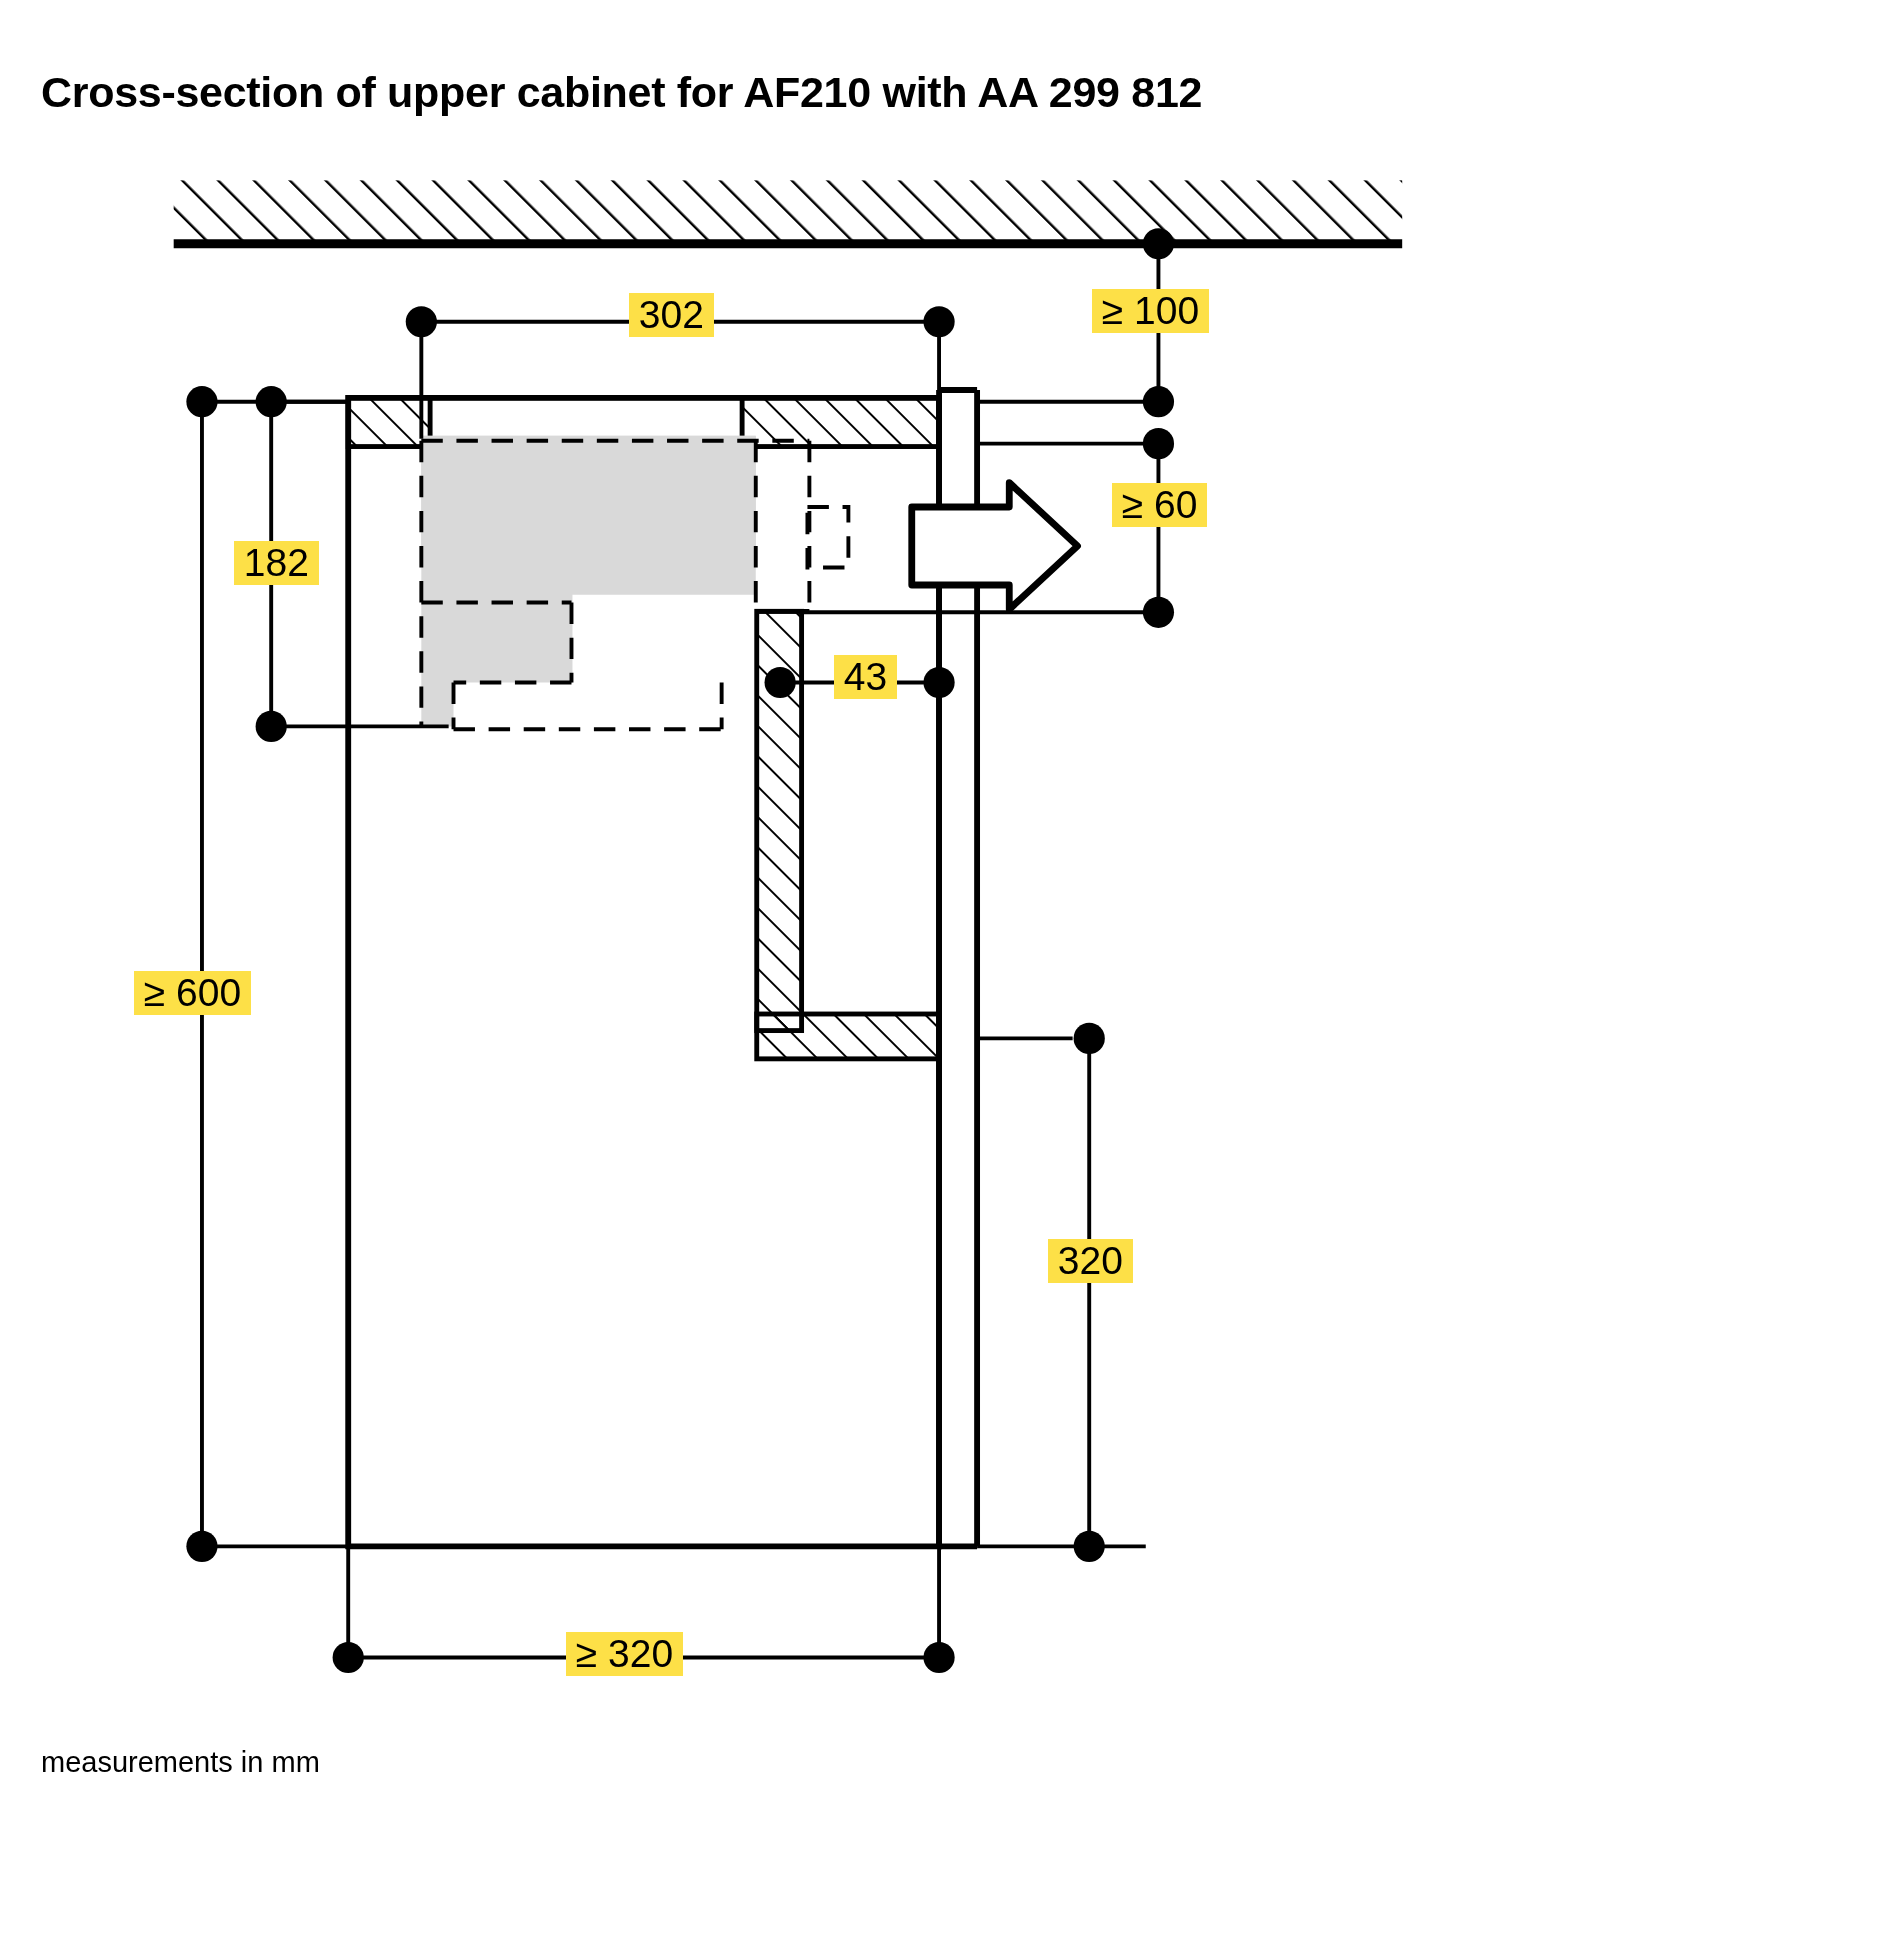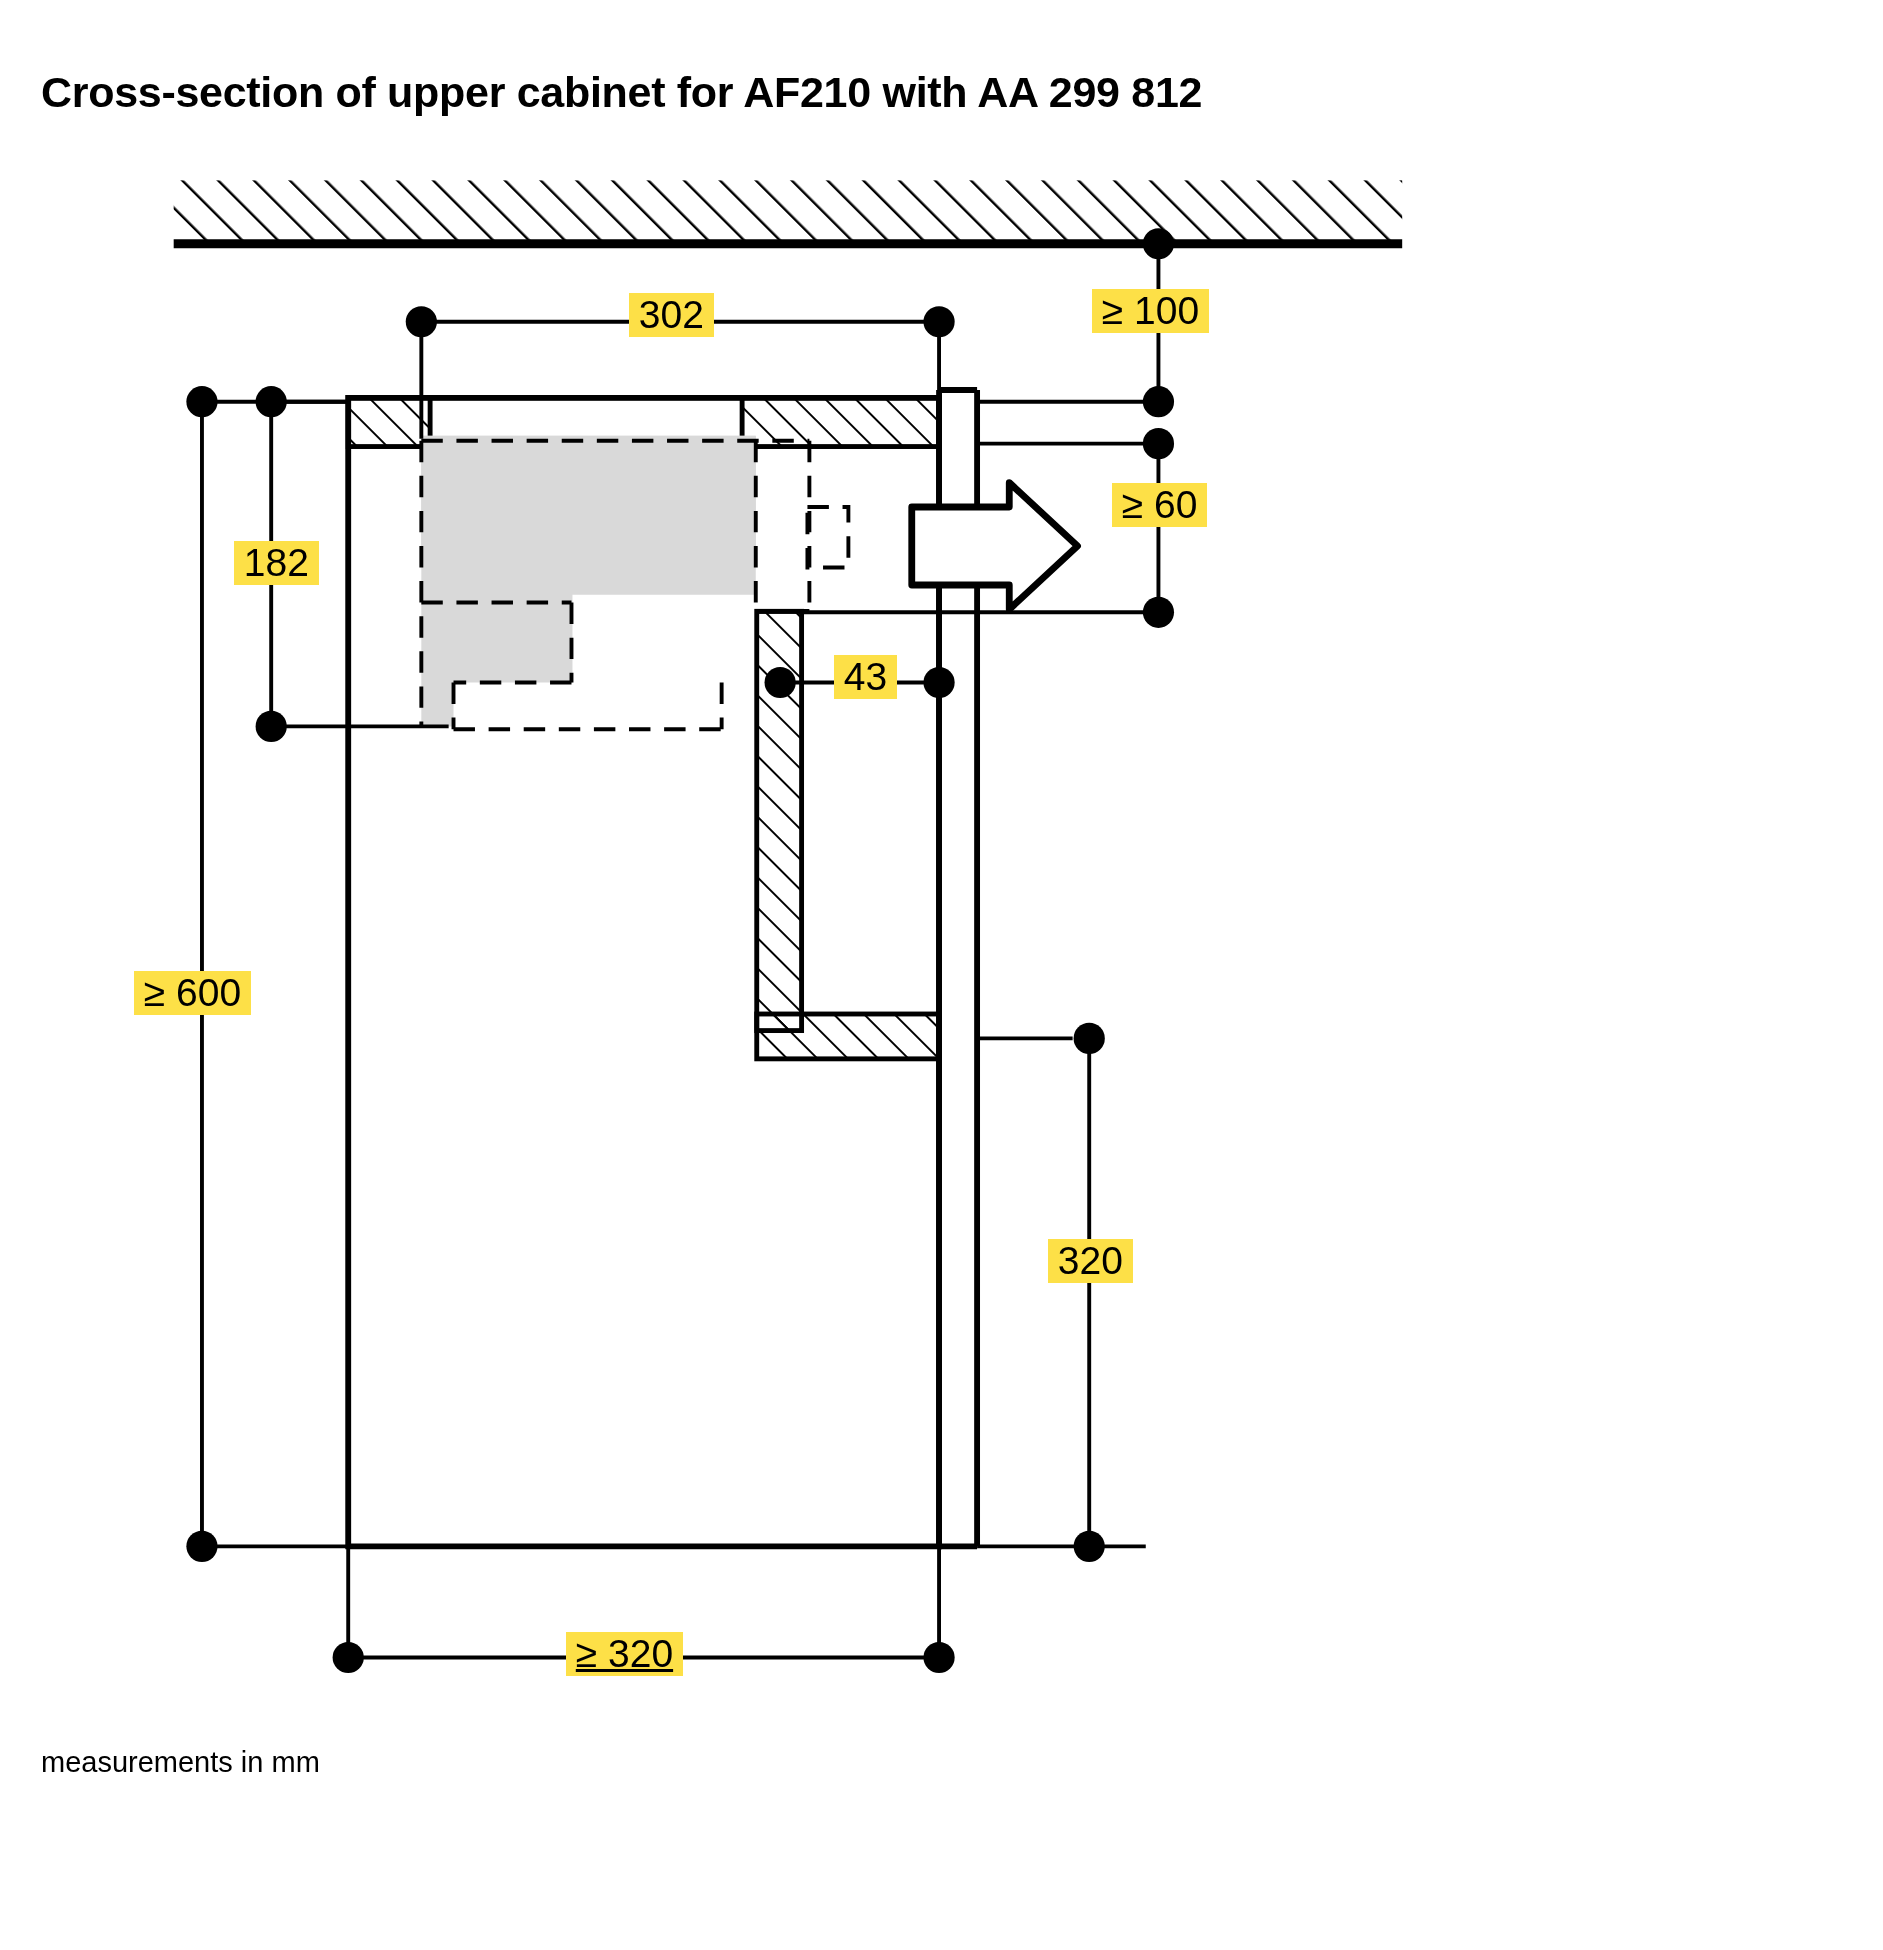--- a/index.html
+++ b/index.html
@@ -183,16 +183,16 @@
   </g>
 </svg>
 
 <div class="dim-label" style="left:629px; top:293px;">302</div>
 <div class="dim-label" style="left:1092px; top:289px;">≥ 100</div>
 <div class="dim-label" style="left:234px; top:541px;">182</div>
 <div class="dim-label" style="left:1112px; top:483px;">≥ 60</div>
 <div class="dim-label" style="left:834px; top:655px;">43</div>
 <div class="dim-label" style="left:134px; top:956px;margin-top:15px;">≥ 600</div>
 <div class="dim-label" style="left:1048px; top:1239px;">320</div>
-<div class="dim-label" style="left:566px; top:1632px;text-decoration:underline;">≥ 320</div>
+<div class="dim-label" style="left:566px; top:1632px;">≥ 320</div>
 
 <div id="footnote">measurements in mm</div>
 
 
 </body></html>

